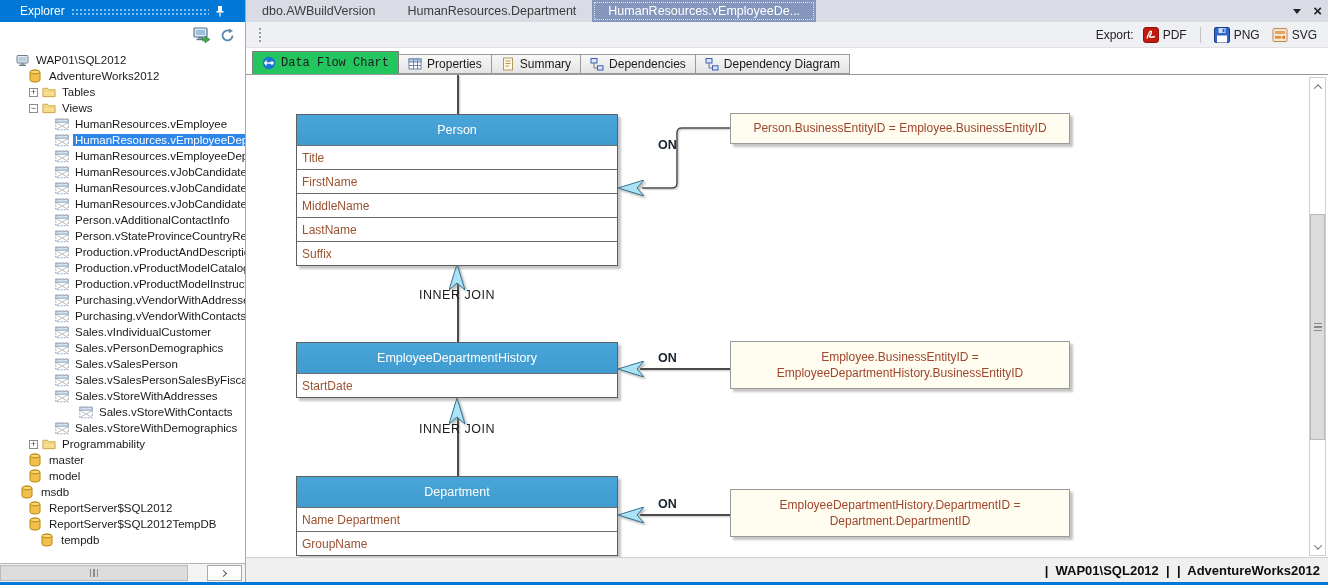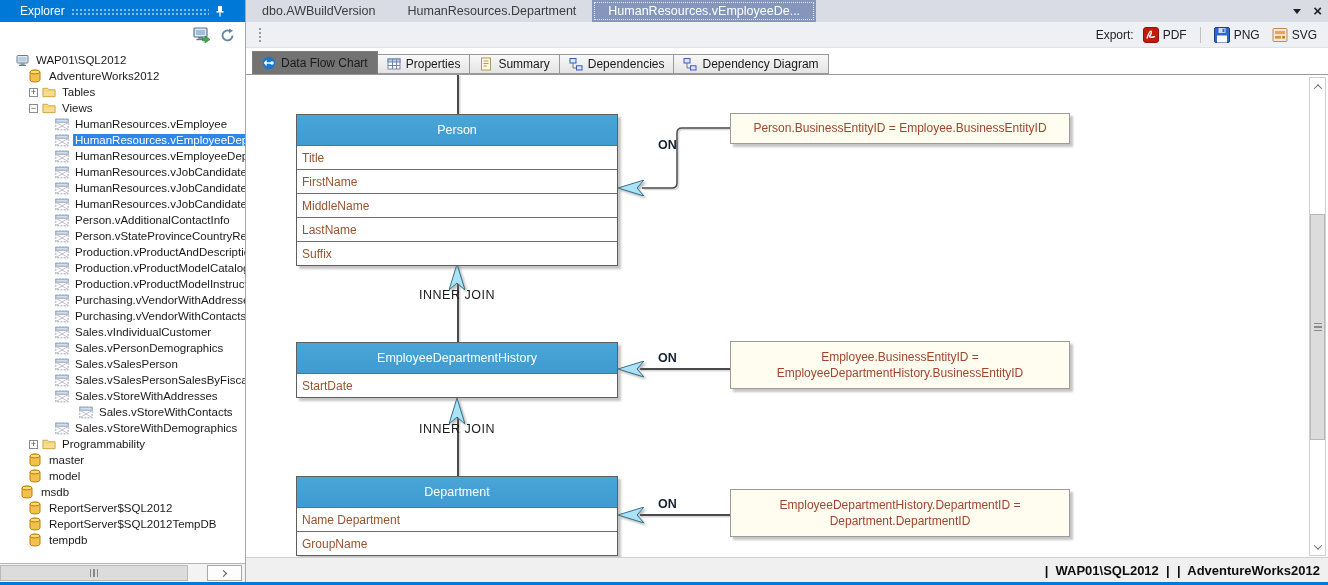--- a/index.html
+++ b/index.html
@@ -47,21 +47,21 @@
   .grip-v{ position:absolute; left:12px; top:5px; width:4px; height:16px;
     background-image:radial-gradient(circle, #9a9a9a 1px, transparent 1.2px); background-size:4px 4px; }
   .export-zone{ position:absolute; right:8px; top:0; height:26px; display:flex; align-items:center; gap:6px; font-size:12px; color:#222; }
   .exp-btn{ display:flex; align-items:center; gap:4px; cursor:pointer; padding:2px 3px; }
   .vdiv{ width:1px; height:16px; background:#c3c3c3; margin:0 4px; }
 
   
   .view-tabstrip{ position:absolute; left:6px; top:52px; height:22px; display:flex; align-items:flex-end; z-index:3; }
   .vtab{ display:flex; align-items:center; gap:5px; font-size:12px; color:#1a1a1a; padding:0 9px; height:20px; background:linear-gradient(#f8f8f8,#e4e4e4); border:1px solid #9a9a9a; border-left:none; cursor:pointer; white-space:nowrap; }
   .vtab:first-child{ border-left:1px solid #9a9a9a; }
-  .vtab.active{ background:#737373; height:23px; border:1px solid #7d7d7d; border-bottom:none; position:relative; z-index:4; }
+  .vtab.active{ background:#22c55e; height:23px; border:1px solid #7d7d7d; border-bottom:none; position:relative; z-index:4;font-family:Liberation Mono, monospace; }
   .vtab.active + .vtab{ border-left:none; }
 
   
   .canvas{ position:absolute; left:0; top:74px; right:0; height:483px; background:#fff; border-top:1px solid #9a9a9a; overflow:hidden; }
 
   .db-table{ position:absolute; width:322px; background:#fff; border:1px solid #5f5f5f; box-shadow:3px 3px 2px rgba(110,110,110,.4); }
   .db-header{ height:30px; background:linear-gradient(#4aa5d8, var(--hdrblue)); color:#fff; font-size:12.5px; display:flex; align-items:center; justify-content:center; }
   .db-row{ height:24px; border-top:1px solid #6e6e6e; color:var(--coltext); font-size:12px; display:flex; align-items:center; padding-left:5px; background:#fff; }
 
   .on-box{ position:absolute; left:484px; width:340px; background:var(--condbg); border:1px solid #9b9b9b; box-shadow:3px 3px 2px rgba(110,110,110,.4); color:var(--condtext); font-size:12px; display:flex; align-items:center; justify-content:center; text-align:center; padding:2px 12px; line-height:1.35; }
@@ -438,21 +438,21 @@
         <div class="trow" style="padding-left: 16px;">
           <span class="exp-space"></span>
           <span class="ticon">
             <svg width="12" height="14" viewBox="0 0 12 14">
               <path d="M1 3 Q1 1 6 1 Q11 1 11 3 L11 11 Q11 13 6 13 Q1 13 1 11 Z" fill="#f2c04d" stroke="#b8860b"></path>
               <ellipse cx="6" cy="3" rx="5" ry="1.9" fill="#f9d97d" stroke="#b8860b"></ellipse>
             </svg>
           </span>
           <span class="tlabel">ReportServer$SQL2012TempDB</span>
         </div>
-        <div class="trow" style="padding-left: 16px;">
+        <div class="trow" style="padding-left: 28px;">
           <span class="exp-space"></span>
           <span class="ticon">
             <svg width="12" height="14" viewBox="0 0 12 14">
               <path d="M1 3 Q1 1 6 1 Q11 1 11 3 L11 11 Q11 13 6 13 Q1 13 1 11 Z" fill="#f2c04d" stroke="#b8860b"></path>
               <ellipse cx="6" cy="3" rx="5" ry="1.9" fill="#f9d97d" stroke="#b8860b"></ellipse>
             </svg>
           </span>
           <span class="tlabel">tempdb</span>
         </div>
       </div>

